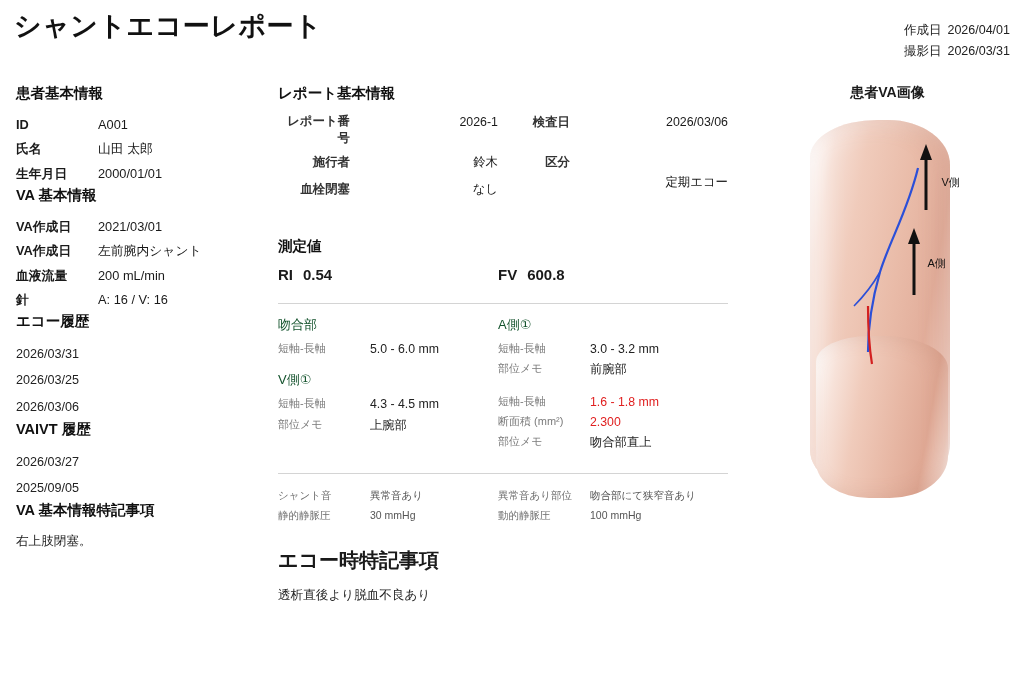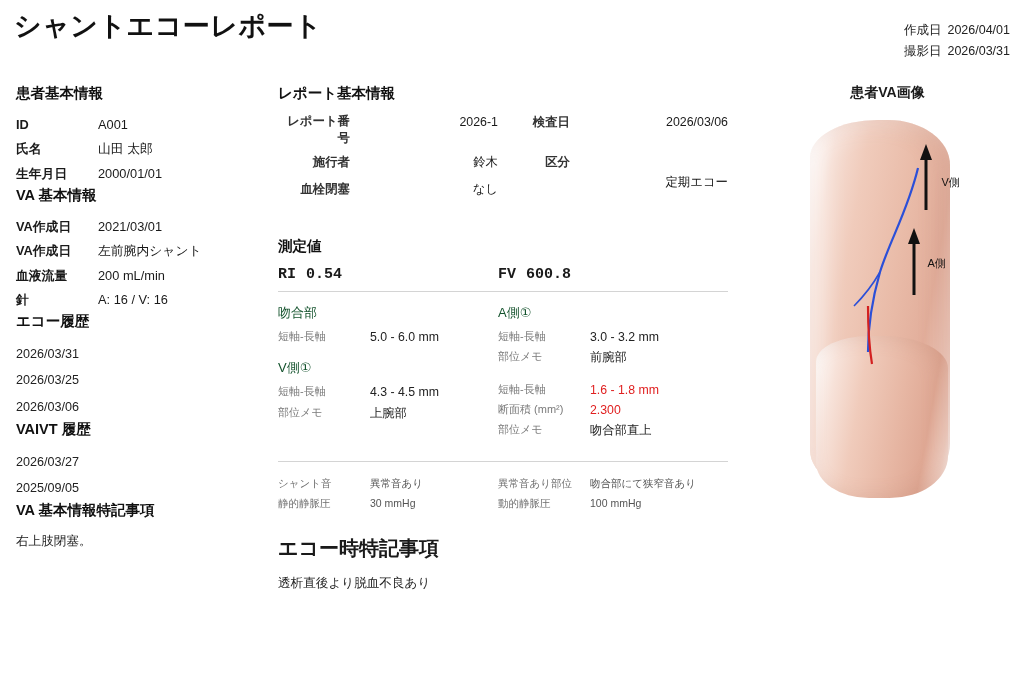--- a/index.html
+++ b/index.html
@@ -118,22 +118,21 @@
     font-weight: bold;
     color: #333;
   }
   .rrow .rk.two-line { line-height: 1.35; }
   .rrow .rv { flex: 1; }
 
   
   .meas-head {
     display: flex;
     margin-top: 4px;
-    margin-bottom: 8px;
-    font-family: Liberation Mono, monospace;
+    margin-bottom: 20px;
   }
   .meas-head .mh {
     font-size: 15px;
     font-weight: bold;
   }
   .meas-head .mh.first { width: 220px; }
   .meas-head .mh .unitval { margin-left: 10px; font-weight: bold; }
 
   hr.rule {
     border: none;

